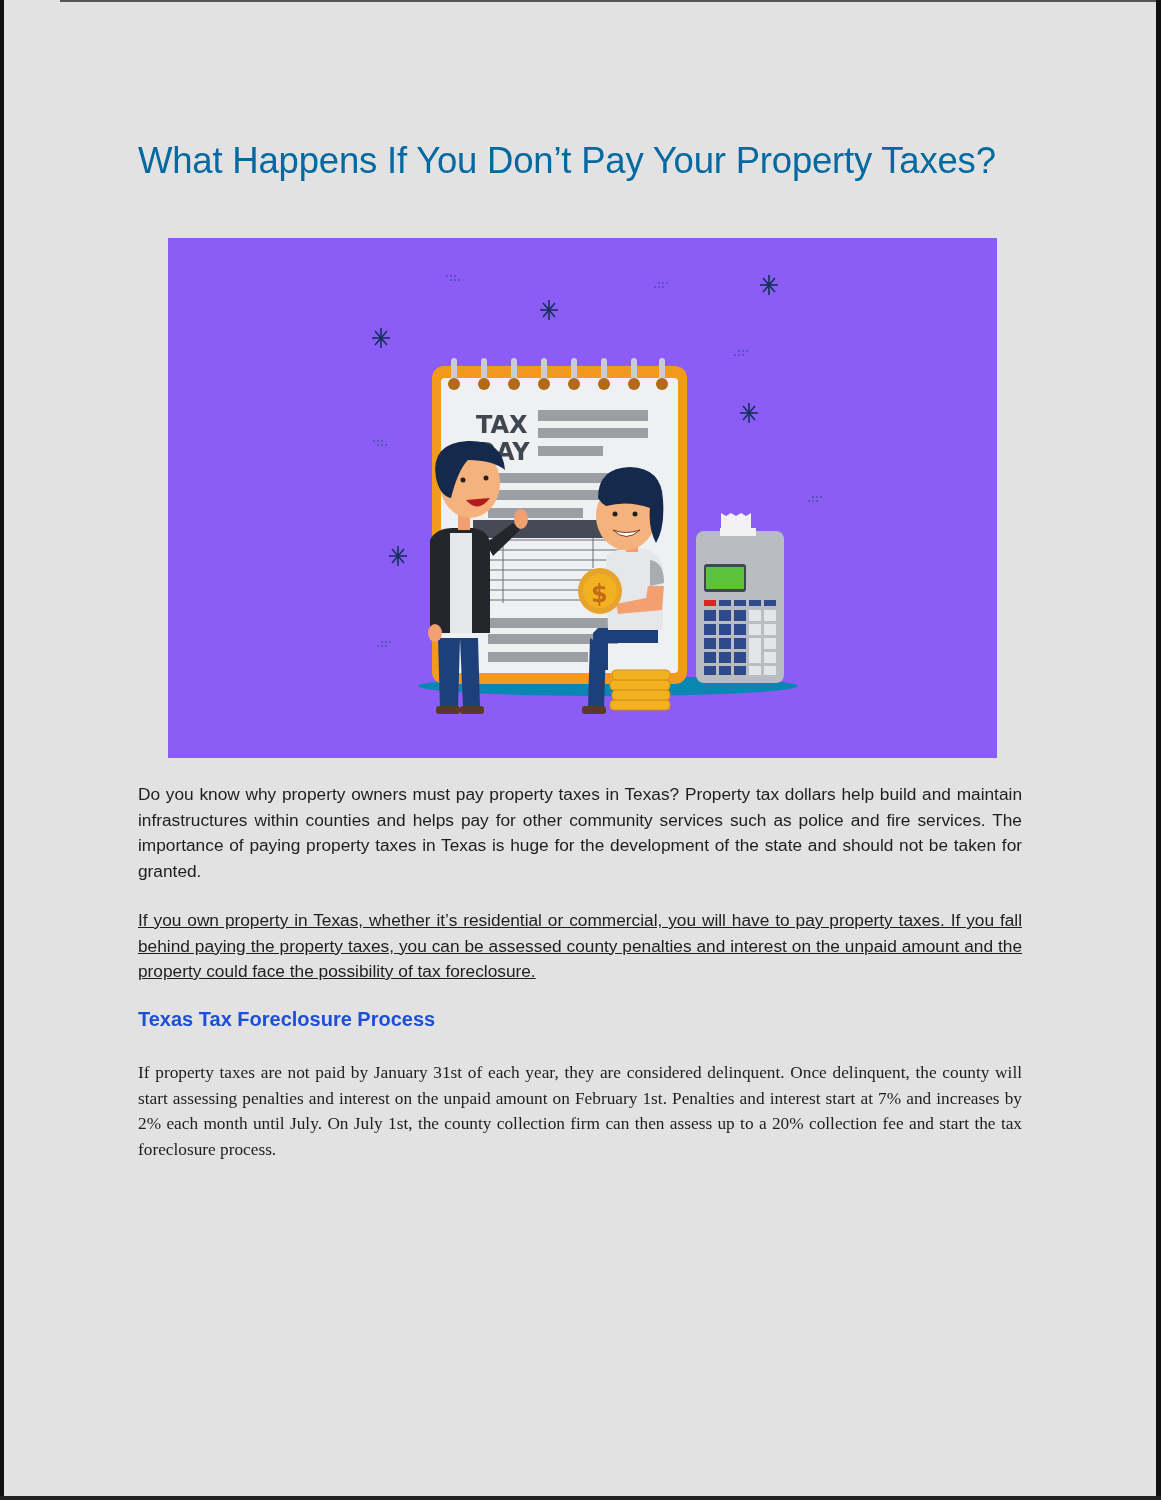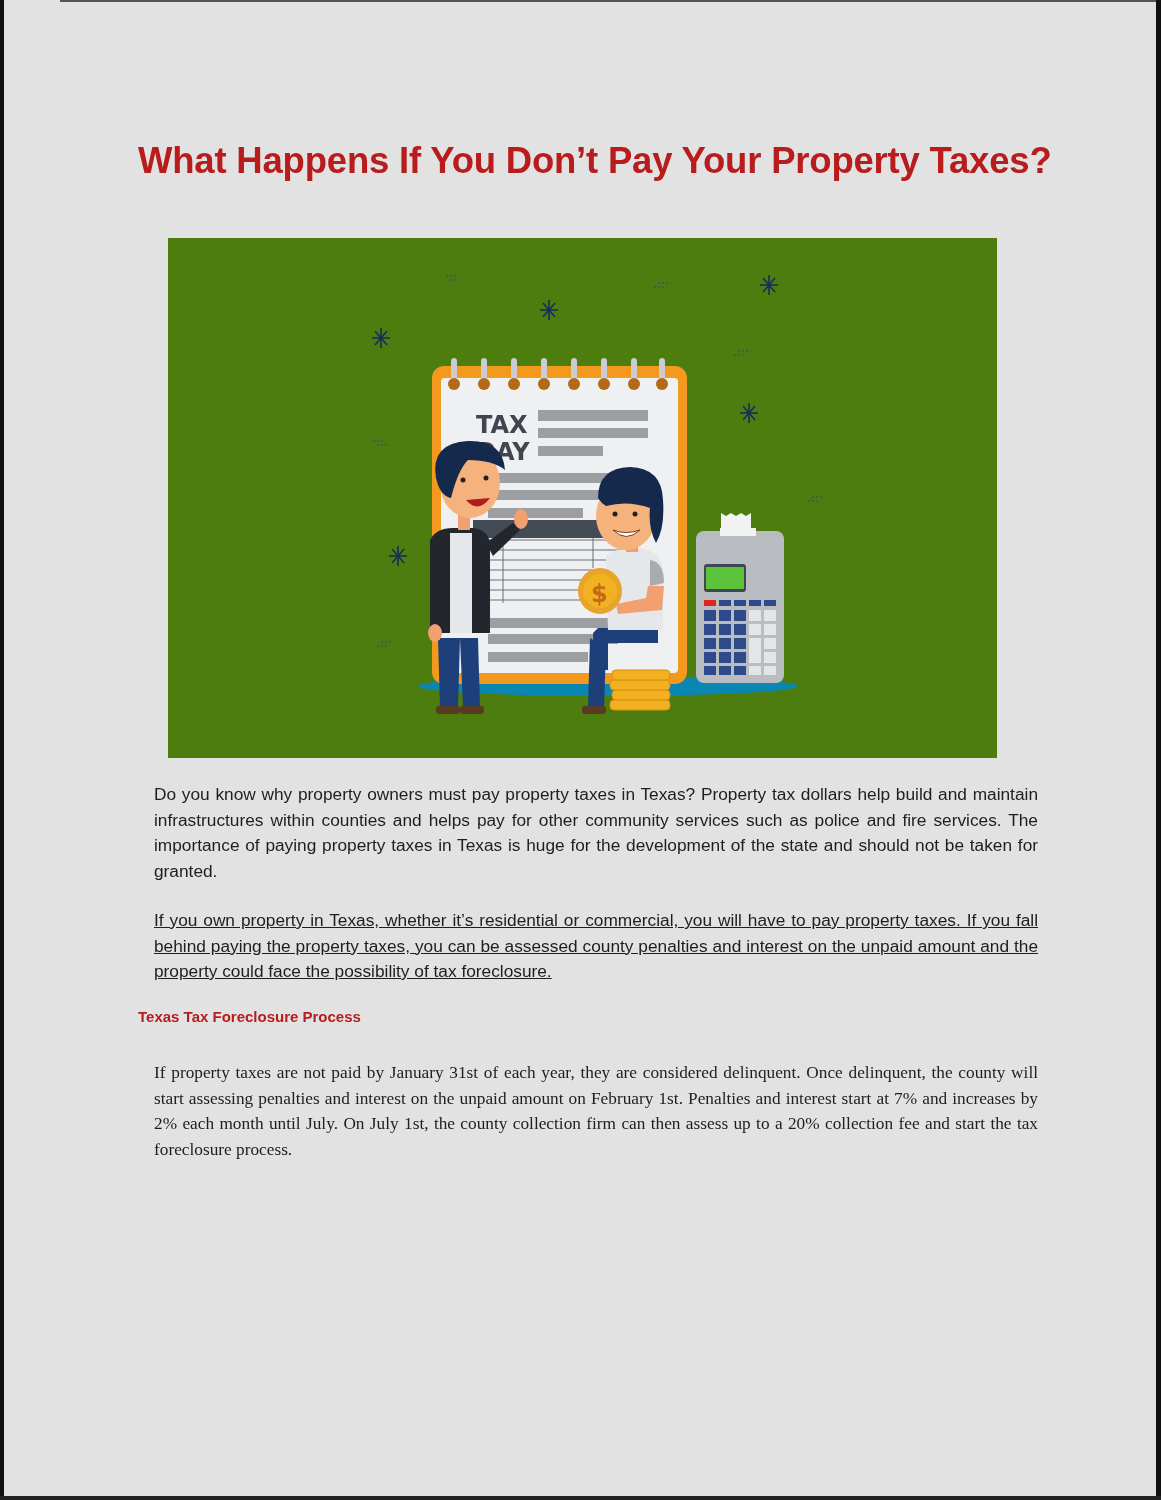--- a/index.html
+++ b/index.html
@@ -9,38 +9,38 @@
     font-family: "Liberation Sans", "DejaVu Sans", sans-serif;
     color: #1b1b1b;
   }
   .edge-left { position: absolute; left: 0; top: 0; width: 4px; height: 1500px; background: #111; }
   .edge-right { position: absolute; right: 0; top: 0; width: 5px; height: 1500px; background: #111; }
   .edge-bottom { position: absolute; left: 0; bottom: 0; width: 1161px; height: 4px; background: #222; }
   .edge-top { position: absolute; left: 60px; top: 0; width: 1101px; height: 2px; background: #555; }
 
   .title {
     position: absolute; left: 138px; top: 140px; width: 890px;
-    font-size: 36.5px; font-weight: bold; color: #b91c1c; white-space: nowrap;
+    font-size: 36.5px; font-weight: normal; color: #0369a1; white-space: nowrap;
     letter-spacing: -0.2px;
   }
   .hero {
     position: absolute; left: 168px; top: 238px; width: 829px; height: 520px;
-    background: #4d7c0f; overflow: hidden;
+    background: #8b5cf6; overflow: hidden;
   }
   .hero svg { display: block; }
 
   .para {
-    position: absolute; left: 154px; width: 884px;
+    position: absolute; left: 138px; width: 884px;
     font-size: 17.3px; line-height: 25.5px; text-align: justify; color: #1e1e1e;
   }
   .p1 { top: 782px; }
   .p2 { top: 908px; text-decoration: underline; }
   .heading {
     position: absolute; left: 138px; top: 1008px;
-    font-size: 15px; font-weight: bold; color: #b91c1c;
+    font-size: 20px; font-weight: bold; color: #1d4ed8;
   }
   .p3 { top: 1060px; font-family: Liberation Serif, serif; }
 </style>
 </head>
 <body>
 
 <div class="edge-top"></div>
 <div class="edge-left"></div>
 <div class="edge-right"></div>
 <div class="edge-bottom"></div>

